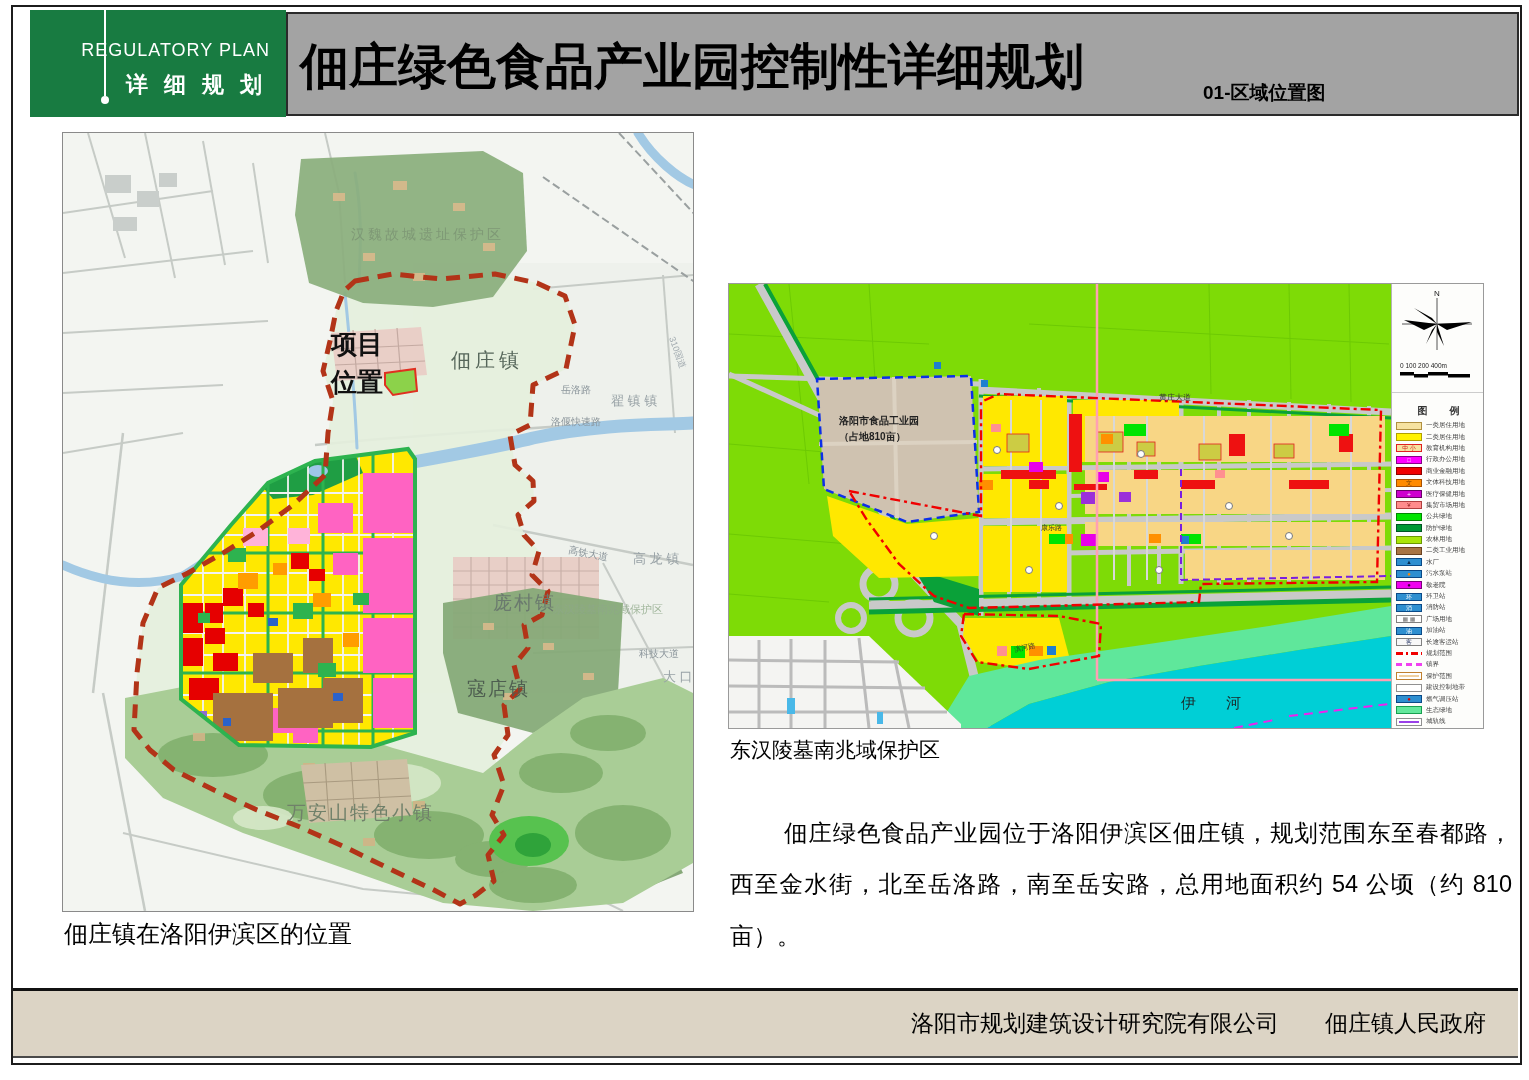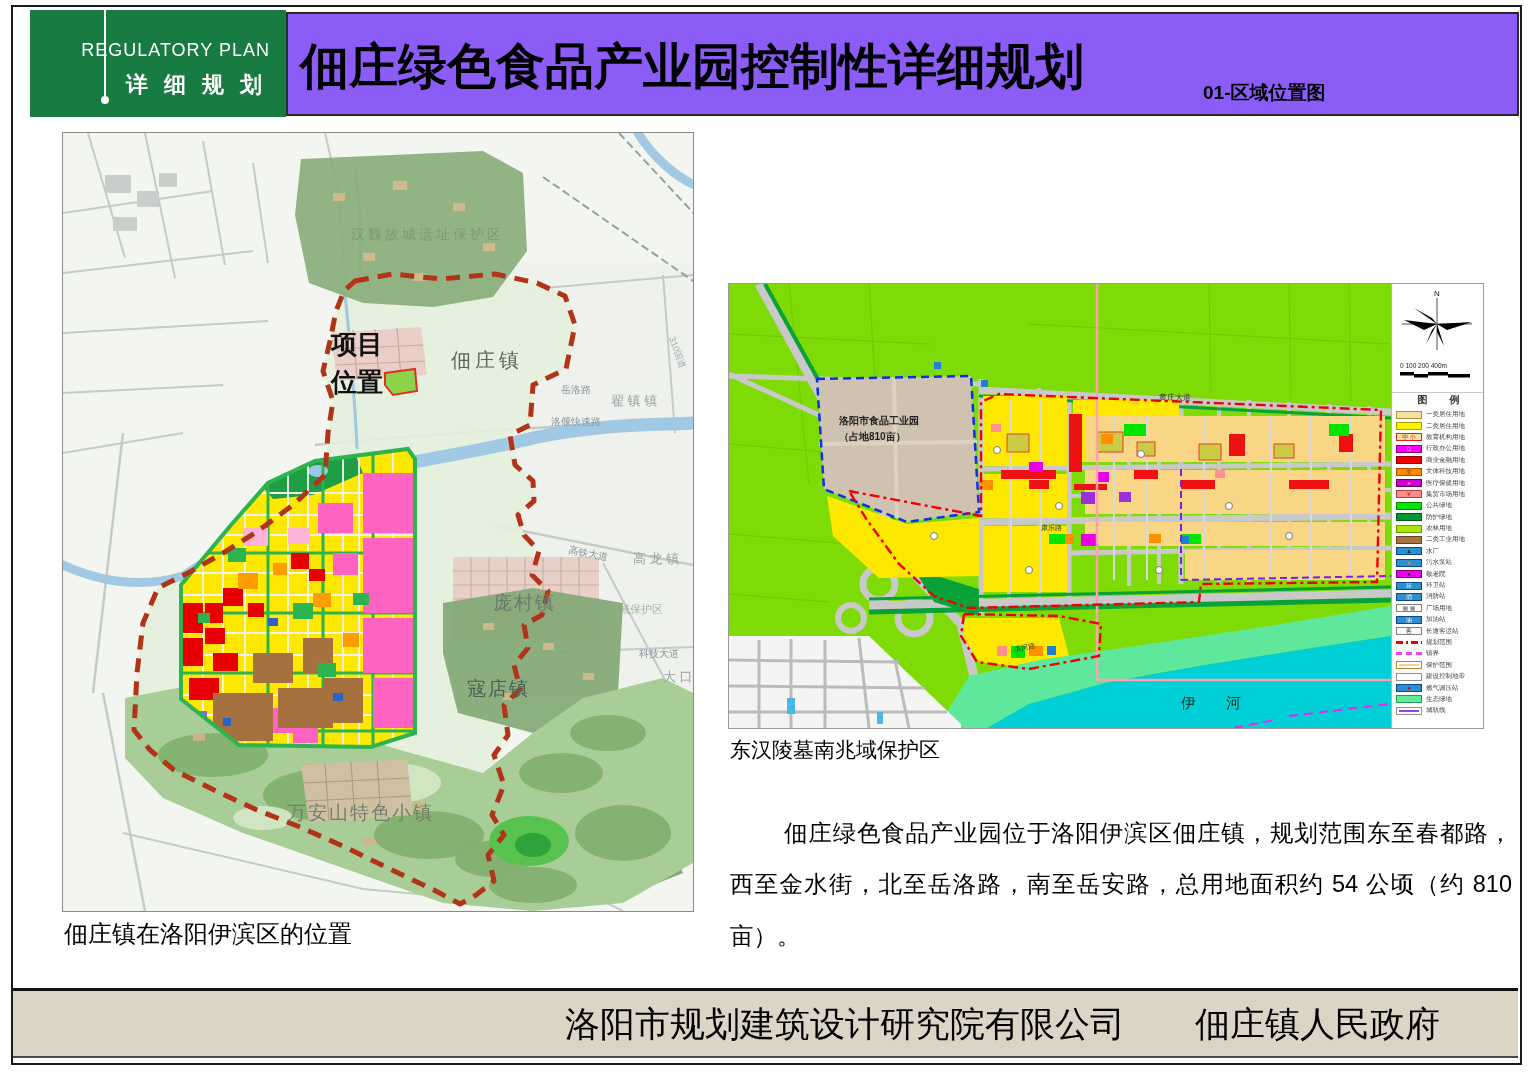--- a/index.html
+++ b/index.html
@@ -5,42 +5,42 @@
   html,body{margin:0;padding:0;background:#fff;}
   .page{position:relative;width:1529px;height:1080px;background:#ffffff;overflow:hidden;
         font-family:"Liberation Sans","DejaVu Sans",sans-serif;color:#111;}
   .frame{position:absolute;left:11px;top:5px;width:1507px;height:1056px;border:2px solid #1c1c1c;}
   
   .brand-box{position:absolute;left:30px;top:10px;width:256px;height:107px;background:#187b41;}
   .brand-vline{position:absolute;left:74px;top:0;width:2px;height:86px;background:#ffffff;}
   .brand-dot{position:absolute;left:71px;top:86px;width:8px;height:8px;border-radius:50%;background:#ffffff;}
   .brand-en{position:absolute;right:16px;top:30px;color:#fff;font-size:18px;letter-spacing:1px;white-space:nowrap;}
   .brand-zh{position:absolute;right:8px;top:60px;color:#fff;font-size:22px;font-weight:bold;letter-spacing:16px;white-space:nowrap;}
-  .title-bar{position:absolute;left:286px;top:12px;width:1233px;height:104px;background:#8b5cf6;border:2px solid #2a2a2a;box-sizing:border-box;}
+  .title-bar{position:absolute;left:286px;top:12px;width:1233px;height:104px;background:#a3a3a3;border:2px solid #2a2a2a;box-sizing:border-box;}
   .main-title{position:absolute;left:12px;top:0;height:100px;line-height:104px;font-size:49px;font-weight:bold;color:#000;white-space:nowrap;}
   .sheet-label{position:absolute;left:915px;top:66px;font-size:19px;font-weight:bold;color:#000;white-space:nowrap;}
   
   .left-map{position:absolute;left:62px;top:132px;width:630px;height:778px;border:1px solid #8a8a8a;background:#f3f5f1;}
   .left-caption{position:absolute;left:64px;top:918px;font-size:24px;color:#000;}
   .right-panel{position:absolute;left:728px;top:283px;width:756px;height:446px;border:1px solid #9a9a9a;box-sizing:border-box;display:flex;background:#fff;}
   .right-map{width:662px;height:100%;}
   .legend-col{width:92px;height:100%;background:#fdfdfb;border-left:1px solid #b5b5b5;box-sizing:border-box;font-family:"Liberation Sans",sans-serif;}
   .compass-box{height:108px;border-bottom:1px solid #cccccc;position:relative;}
-  .legend-title{font-size:10px;letter-spacing:6px;color:#333;text-align:center;margin:0 0 2px 0;font-weight:bold;padding-left:8px;}
+  .legend-title{font-size:10px;letter-spacing:6px;color:#333;text-align:center;margin:11px 0 2px 0;font-weight:bold;padding-left:8px;}
   .legend-items{padding:0 4px;}
   .leg-row{display:flex;align-items:center;gap:4px;height:11.4px;}
   .leg-swatch{position:relative;display:inline-block;width:26px;height:8px;box-sizing:border-box;flex:none;}
   .leg-swatch.leg-line{height:3px;border:none !important;}
   .leg-icon{position:absolute;left:0;top:-1px;width:100%;text-align:center;font-size:6px;line-height:9px;}
   .leg-innerline{position:absolute;left:2px;right:2px;top:2px;height:2px;}
   .leg-label{font-size:6.5px;color:#444;white-space:nowrap;}
   .right-caption{position:absolute;left:730px;top:736px;font-size:21px;color:#000;}
   .body-text{position:absolute;left:730px;top:784px;width:782px;font-size:23.5px;line-height:2.2;color:#000;text-indent:2.3em;text-align:justify;}
   .footer-bar{position:absolute;left:13px;top:988px;width:1505px;height:70px;background:#dcd4c5;border-top:3px solid #111;border-bottom:2px solid #4a4a4a;box-sizing:border-box;text-align:right;}
-  .footer-text{font-size:35px;line-height:65px;color:#000;padding-right:78px;}
+  .footer-text{font-size:23px;line-height:65px;color:#000;padding-right:32px;}
   svg text{font-family:"Liberation Sans","DejaVu Sans",sans-serif;}
 </style>
 </head>
 <body>
 
 <div class="page">
   <div class="frame"></div>
 
   <div class="brand-box">
     <div class="brand-vline"></div>

